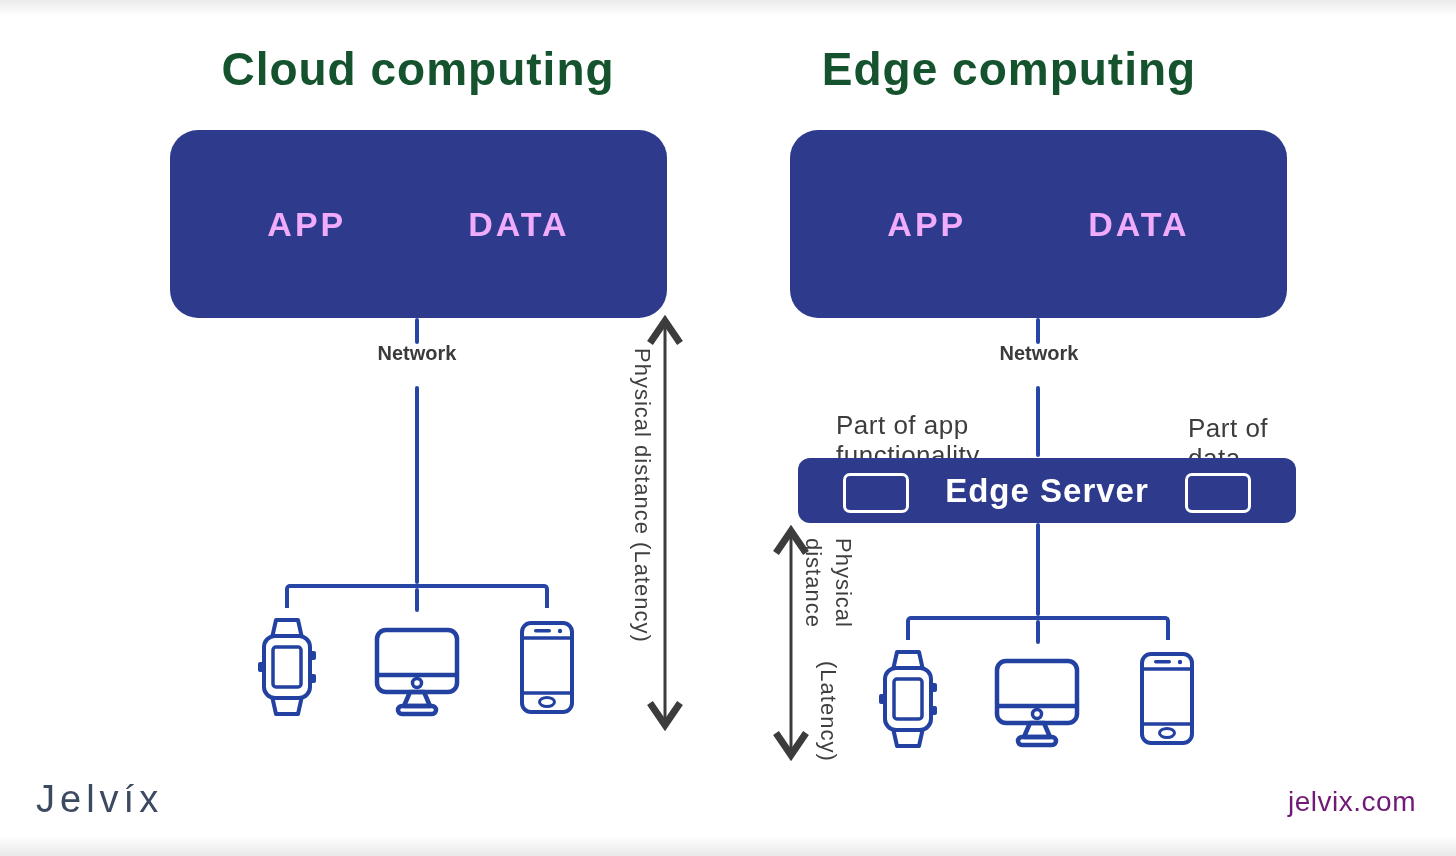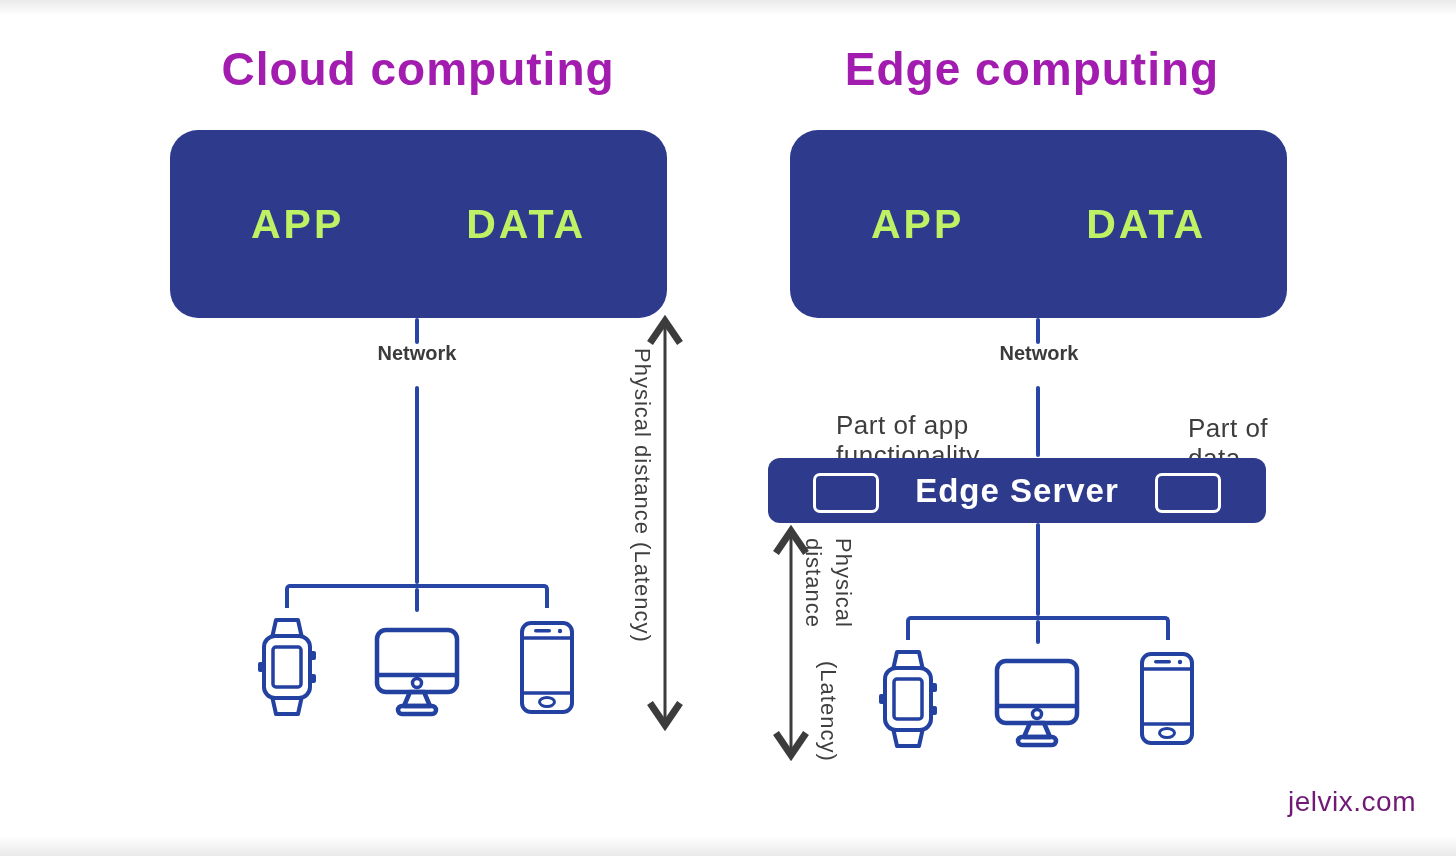--- a/index.html
+++ b/index.html
@@ -7,43 +7,43 @@
     position:relative;width:1456px;height:856px;background:#ffffff;overflow:hidden;
     font-family:"Liberation Sans",sans-serif;color:#3b3b3b;
   }
   .edge-strip-top{position:absolute;left:0;top:0;width:100%;height:16px;
     background:linear-gradient(#ebebeb,#ffffff);}
   .edge-strip-bottom{position:absolute;left:0;bottom:0;width:100%;height:20px;
     background:linear-gradient(#ffffff,#e9e9e9);}
 
   .panel-title{
     position:absolute;top:42px;width:640px;text-align:center;
-    font-size:46px;font-weight:bold;letter-spacing:1px;color:#a21caf;
+    font-size:46px;font-weight:bold;letter-spacing:1px;color:#14532d;
   }
   .big-box{
     position:absolute;top:130px;width:497px;height:188px;border-radius:28px;
     background:#2e3b8c;display:flex;align-items:center;justify-content:center;gap:122px;
   }
   .big-box .chip{
-    color:#bef264;font-size:41px;font-weight:bold;letter-spacing:3px;
+    color:#f0abfc;font-size:34px;font-weight:bold;letter-spacing:3px;
   }
   .vline{position:absolute;width:4px;background:#2745a5;border-radius:2px;}
   .network-label{
     position:absolute;width:200px;text-align:center;top:342px;
     font-size:20px;font-weight:bold;color:#3b3b3b;
   }
   .bracket{
     position:absolute;height:24px;border:4px solid #2745a5;border-bottom:none;
     border-radius:5px 5px 0 0;box-sizing:border-box;
   }
   .side-note{
     position:absolute;font-size:26px;line-height:30px;color:#3d3d3d;letter-spacing:0.5px;margin-top:24px;
   }
   .edge-server-bar{
-    position:absolute;left:768px;top:458px;width:498px;height:65px;border-radius:12px;
+    position:absolute;left:798px;top:458px;width:498px;height:65px;border-radius:12px;
     background:#2e3b8c;display:flex;align-items:center;justify-content:center;
   }
   .edge-server-bar .bar-label{
     color:#ffffff;font-size:33px;font-weight:bold;letter-spacing:1px;
   }
   .server-slot{
     position:absolute;top:15px;width:60px;height:34px;border:3px solid #ffffff;border-radius:7px;
   }
   .server-slot.left{left:45px;}
   .server-slot.right{right:45px;}
@@ -121,21 +121,21 @@
 
   <svg style="position:absolute;left:645px;top:314px;" width="40" height="418" viewBox="0 0 40 418">
     <g stroke="#3c3c3c" fill="none">
       <line x1="20" y1="9" x2="20" y2="409" stroke-width="3"></line>
       <polyline points="5,29 20,7 35,29" stroke-width="7"></polyline>
       <polyline points="5,389 20,411 35,389" stroke-width="7"></polyline>
     </g>
   </svg>
   <div class="vert-label" style="left:627px;top:348px;height:336px;">Physical distance (Latency)</div>
 
-  <div class="panel-title" style="left:712px;">Edge computing</div>
+  <div class="panel-title" style="left:689px;">Edge computing</div>
 
   <div class="big-box" style="left:790px;">
     <span class="chip">APP</span>
     <span class="chip">DATA</span>
   </div>
 
   <div class="vline" style="left:1036px;top:318px;height:26px;"></div>
   <div class="network-label" style="left:939px;">Network</div>
   <div class="vline" style="left:1036px;top:386px;height:71px;"></div>
 
@@ -194,16 +194,17 @@
       <line x1="20" y1="9" x2="20" y2="229" stroke-width="3"></line>
       <polyline points="5,29 20,7 35,29" stroke-width="7"></polyline>
       <polyline points="5,209 20,231 35,209" stroke-width="7"></polyline>
     </g>
   </svg>
   <div class="vert-label" style="left:798px;top:538px;height:224px;">
     <div>Physical distance</div>
     <div>(Latency)</div>
   </div>
 
+  <div class="footer-brand">Jelvíx</div>
   <div class="footer-site">jelvix.com</div>
 
   <div class="edge-strip-bottom"></div>
 </div>
 
 </body></html>

